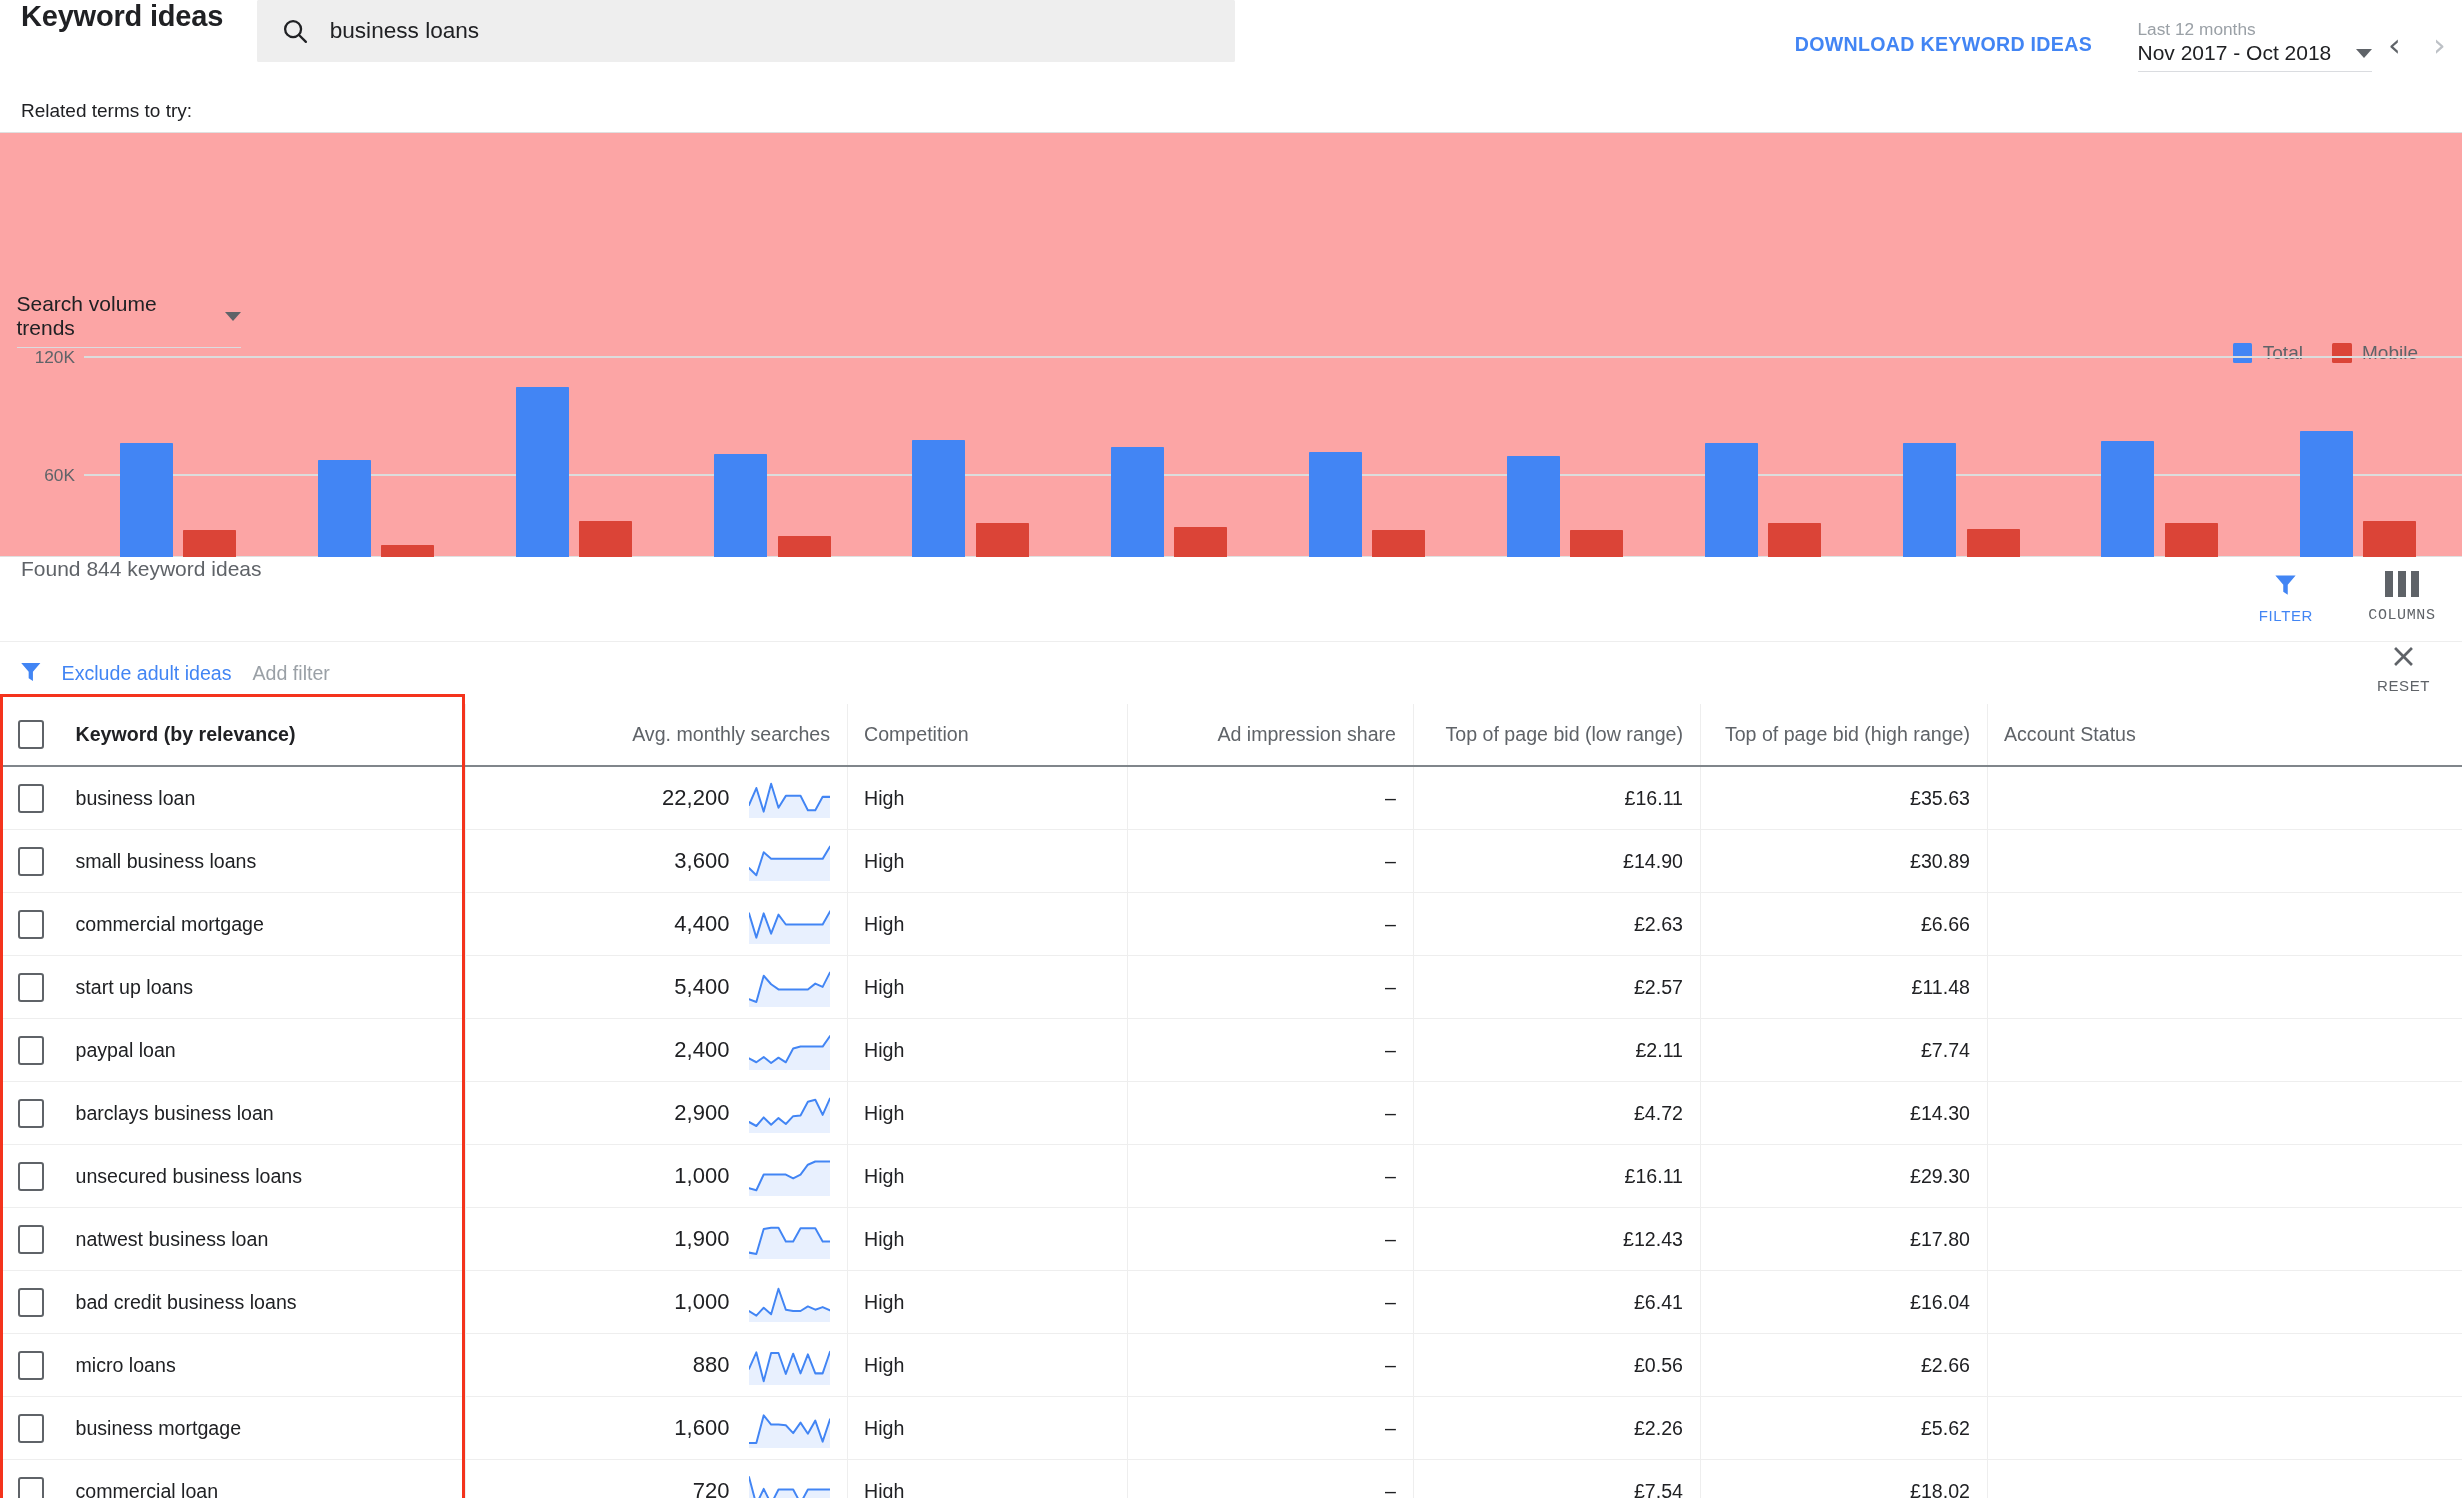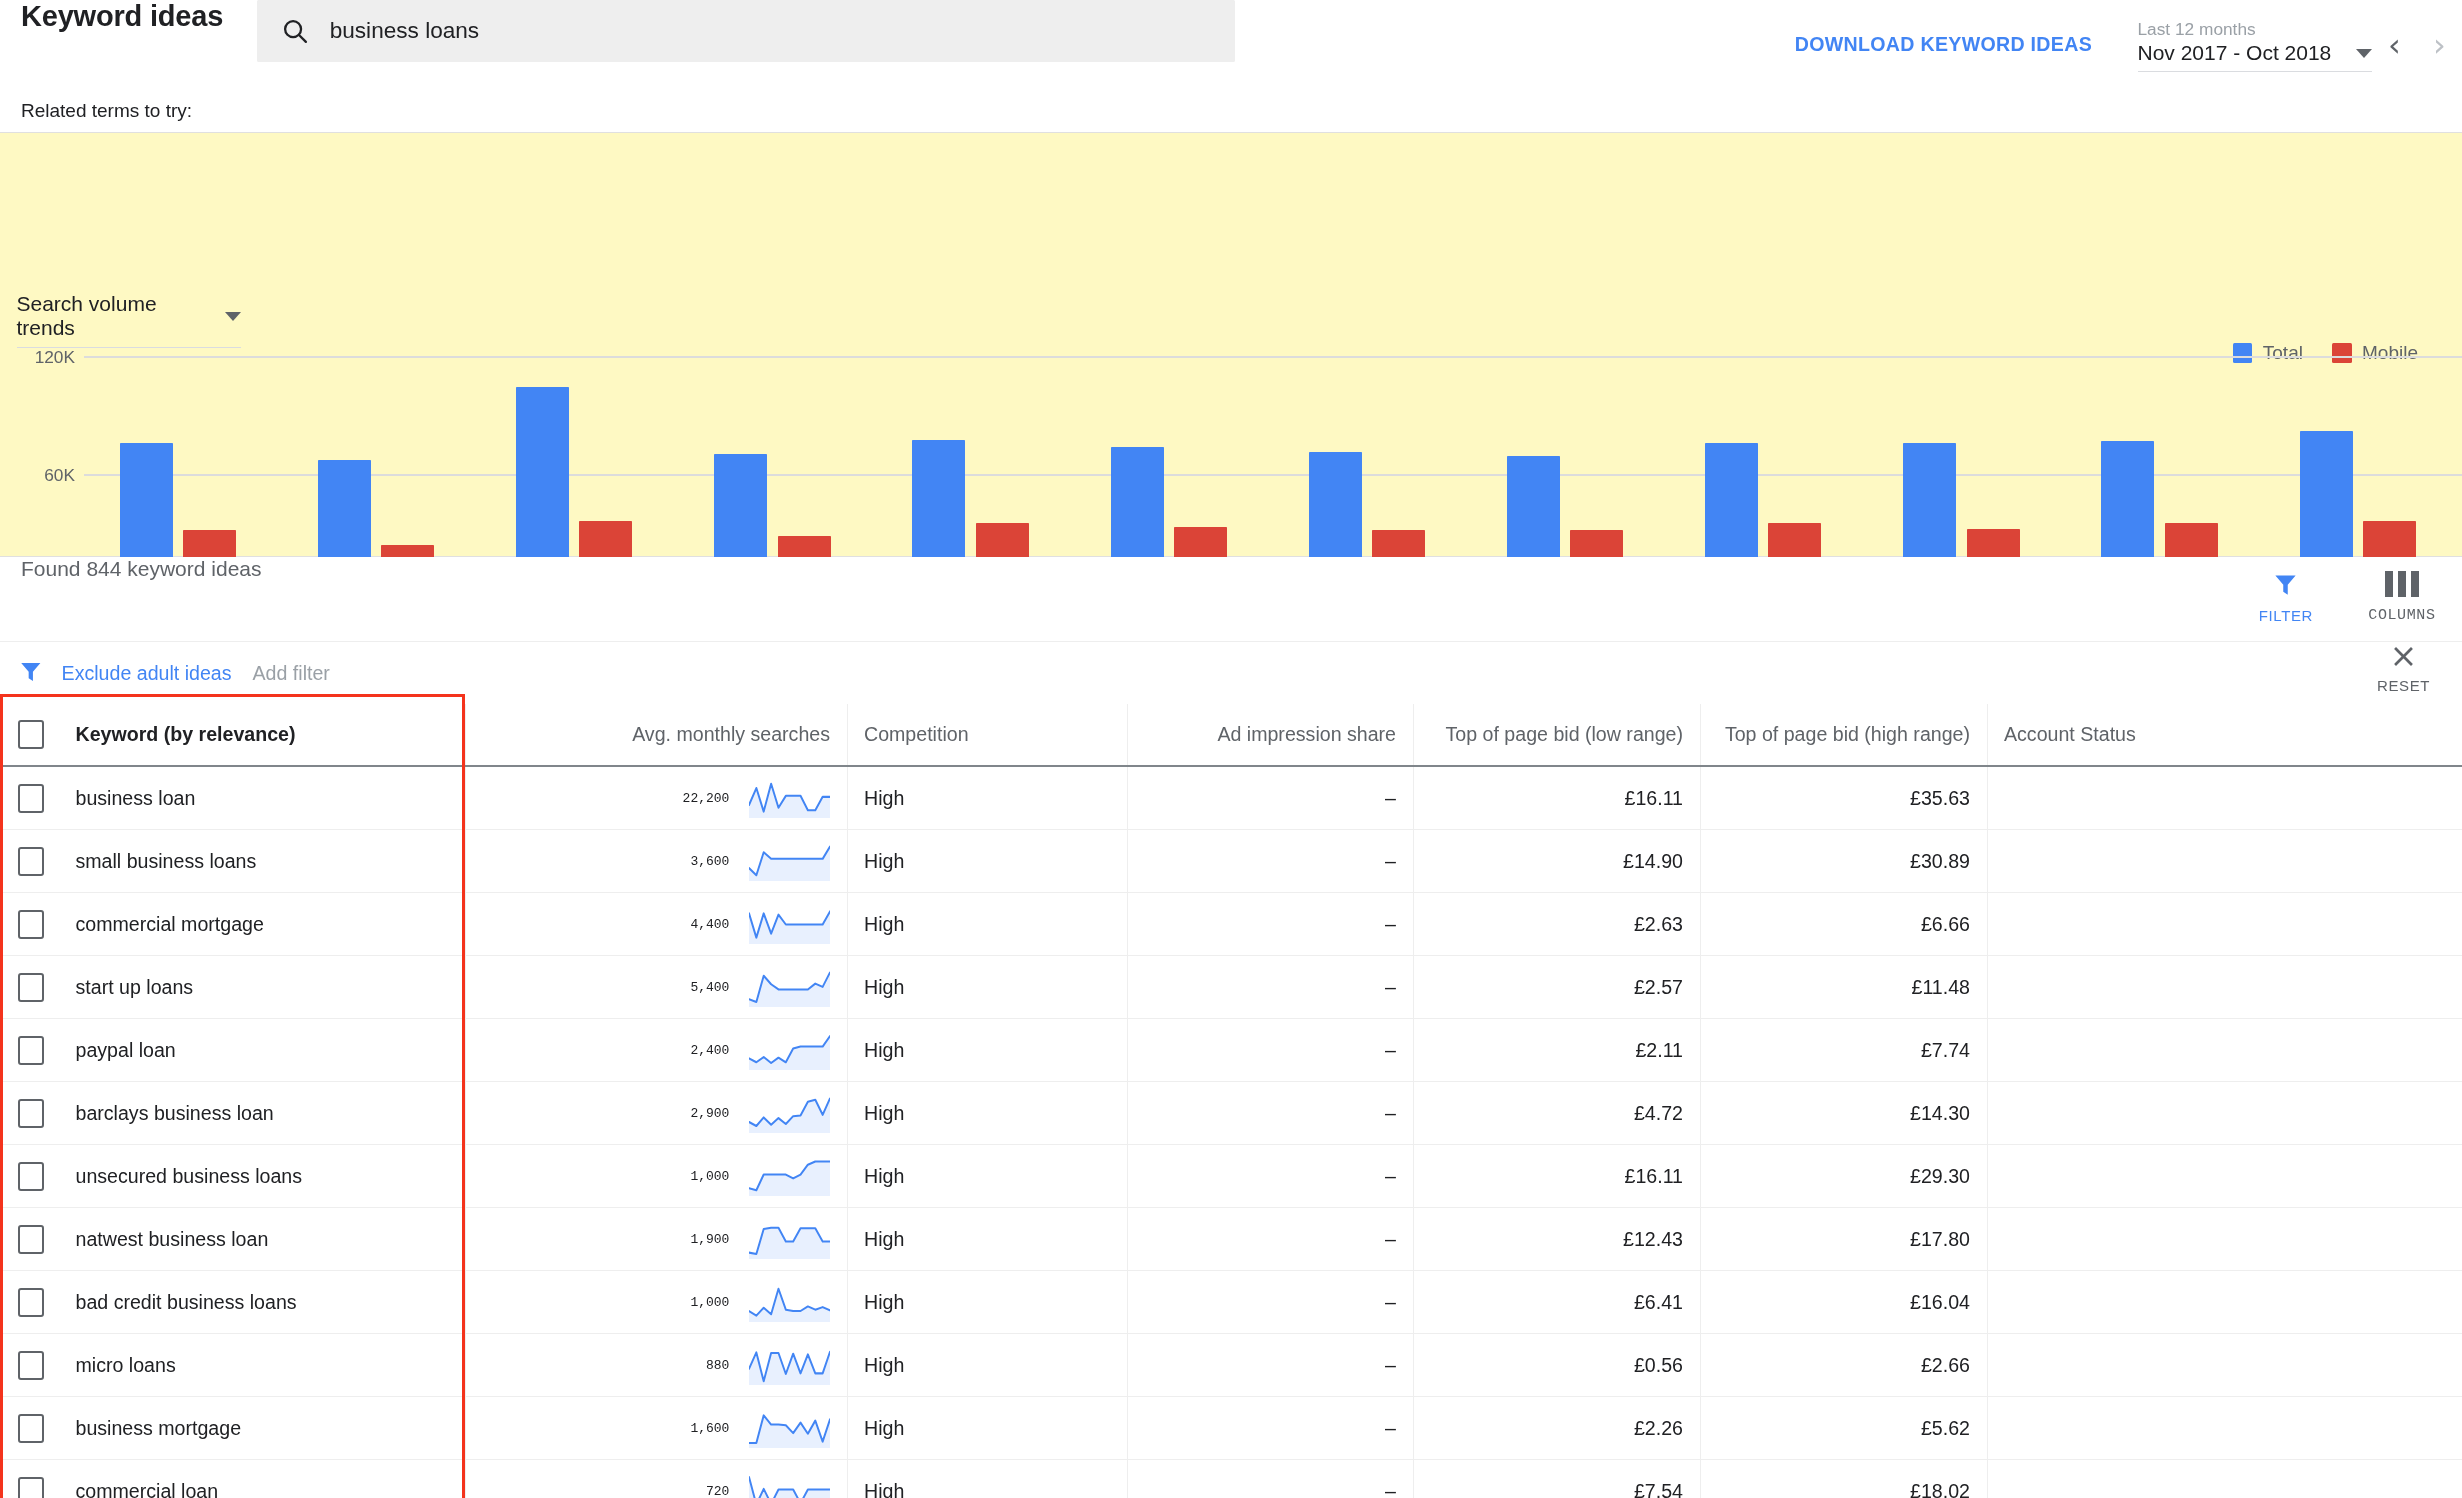--- a/index.html
+++ b/index.html
@@ -111,21 +111,21 @@
   .related-terms { margin-left: 7.5px; }
   .related-terms a {
     color: #4285f4;
     text-decoration: none;
     cursor: pointer;
   }
   .related-sep { color: #202124; }
 
   
   .chart-panel {
-    background: #fef9c3;
+    background: #fca5a5;
     height: 424px;
     position: relative;
     padding: 0;
     border-bottom: 1.5px solid #e0e0e0;
   }
   .chart-title-wrap {
     position: absolute;
     left: 16.5px; top: 159px;
     width: 226px;
   }
@@ -321,21 +321,21 @@
     cursor: pointer;
     background: #fff;
   }
   .avg-cell {
     display: flex;
     align-items: center;
     justify-content: flex-end;
     height: 62px;
     gap: 19.6px;
   }
-  .avg-val { font-size: 13px; font-family: Liberation Mono, monospace; }
+  .avg-val { font-size: 22px; }
   .spark { width: 81px; height: 39px; display: block; flex: 0 0 81px; }
 
   .redbox {
     position: absolute;
     border: 3px solid #f4331c;
     pointer-events: none;
     z-index: 5;
   }
 </style>
 </head>

